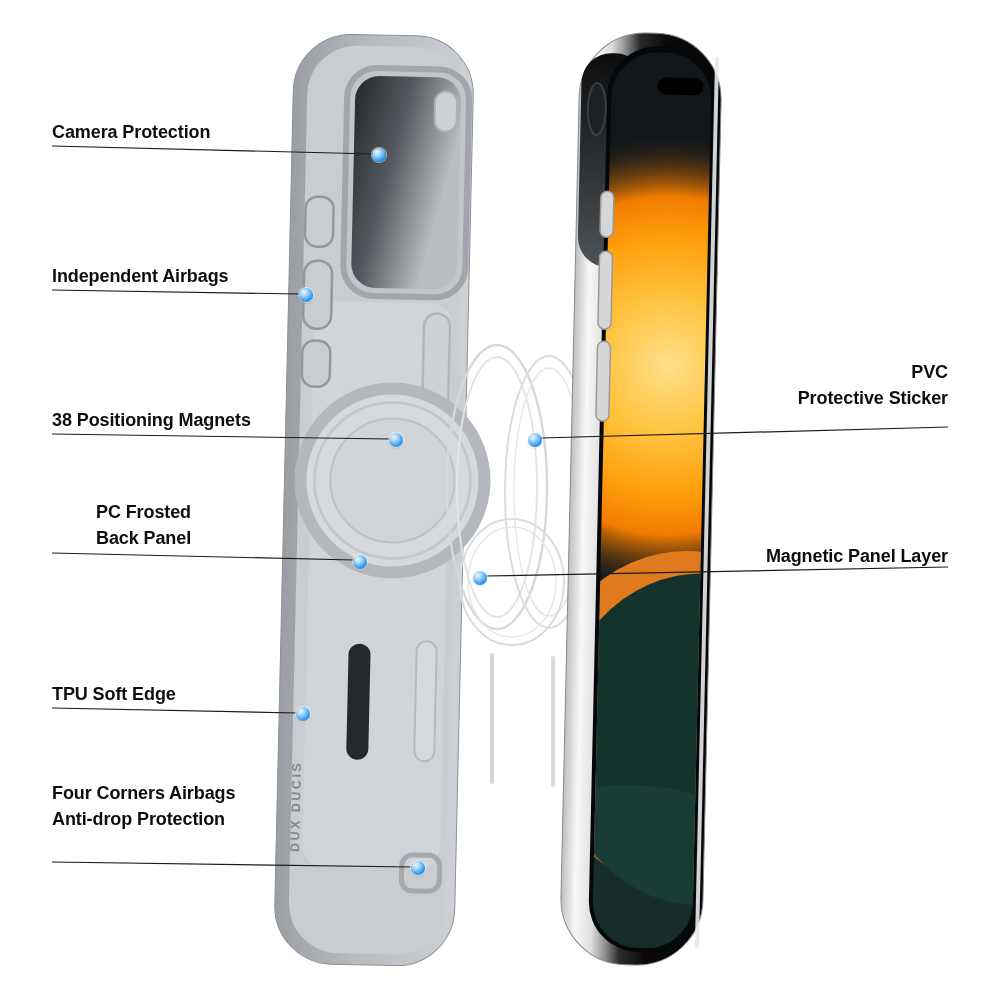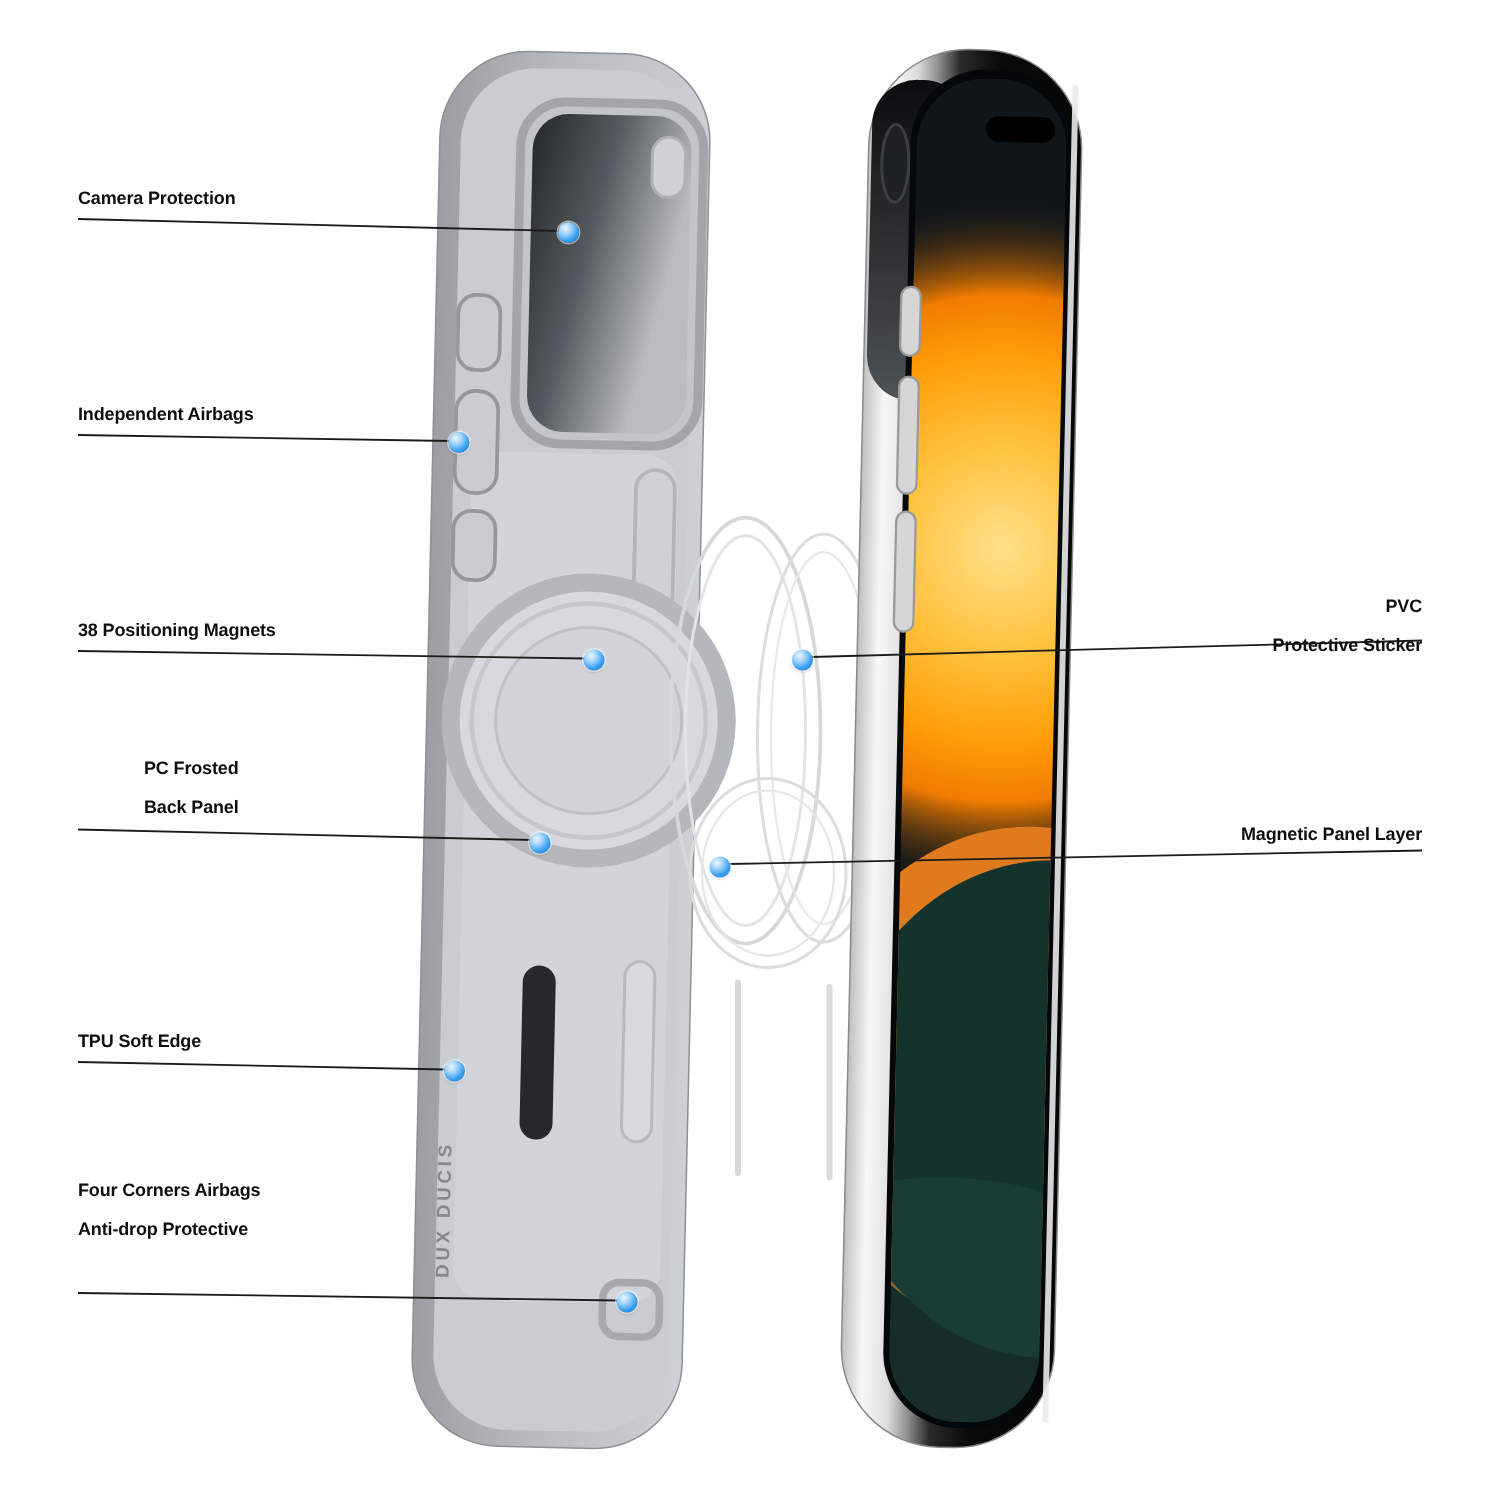--- a/index.html
+++ b/index.html
@@ -1,18 +1,18 @@
 <!DOCTYPE html>
 <html><head>
 <meta charset="utf-8">
 <style>
   html,body{margin:0;padding:0;background:#ffffff;font-family:"Liberation Sans",sans-serif;}
   .canvas{position:relative;width:1000px;height:1000px;background:#ffffff;overflow:hidden;}
   .art{position:absolute;left:0;top:0;width:1000px;height:1000px;}
-  .label{position:absolute;font-size:12px;font-weight:600;color:#0e0e0e;line-height:26px;letter-spacing:-0.1px;white-space:nowrap;}
+  .label{position:absolute;font-size:18px;font-weight:600;color:#0e0e0e;line-height:26px;letter-spacing:-0.1px;white-space:nowrap;}
   .label.right{text-align:right;}
   .dot{position:absolute;width:14px;height:14px;border-radius:50%;
        background:radial-gradient(circle at 35% 30%, #eaf6ff 0%, #a6d6fa 28%, #3aa0f2 62%, #1273cc 100%);
        box-shadow:0 0 0 1px rgba(255,255,255,.55), 0 1px 2px rgba(0,0,0,.25);}
 </style>
 </head>
 <body>
 
 <div class="canvas">
 
@@ -149,23 +149,23 @@
 
   <div class="label" style="left:52px;top:499px;margin-left:44px;">
     <div>PC Frosted</div>
     <div>Back Panel</div>
   </div>
 
   <div class="label" style="left:52px;top:681px;">TPU Soft Edge</div>
 
   <div class="label" style="left:52px;top:780px;">
     <div>Four Corners Airbags</div>
-    <div>Anti-drop Protective</div>
+    <div>Anti-drop Protection</div>
   </div>
 
-  <div class="label right" style="right:52px;top:391px;">
+  <div class="label right" style="right:52px;top:359px;">
     <div>PVC</div>
     <div>Protective Sticker</div>
   </div>
 
   <div class="label right" style="right:52px;top:543px;">Magnetic Panel Layer</div>
 
 </div>
 
 </body></html>

